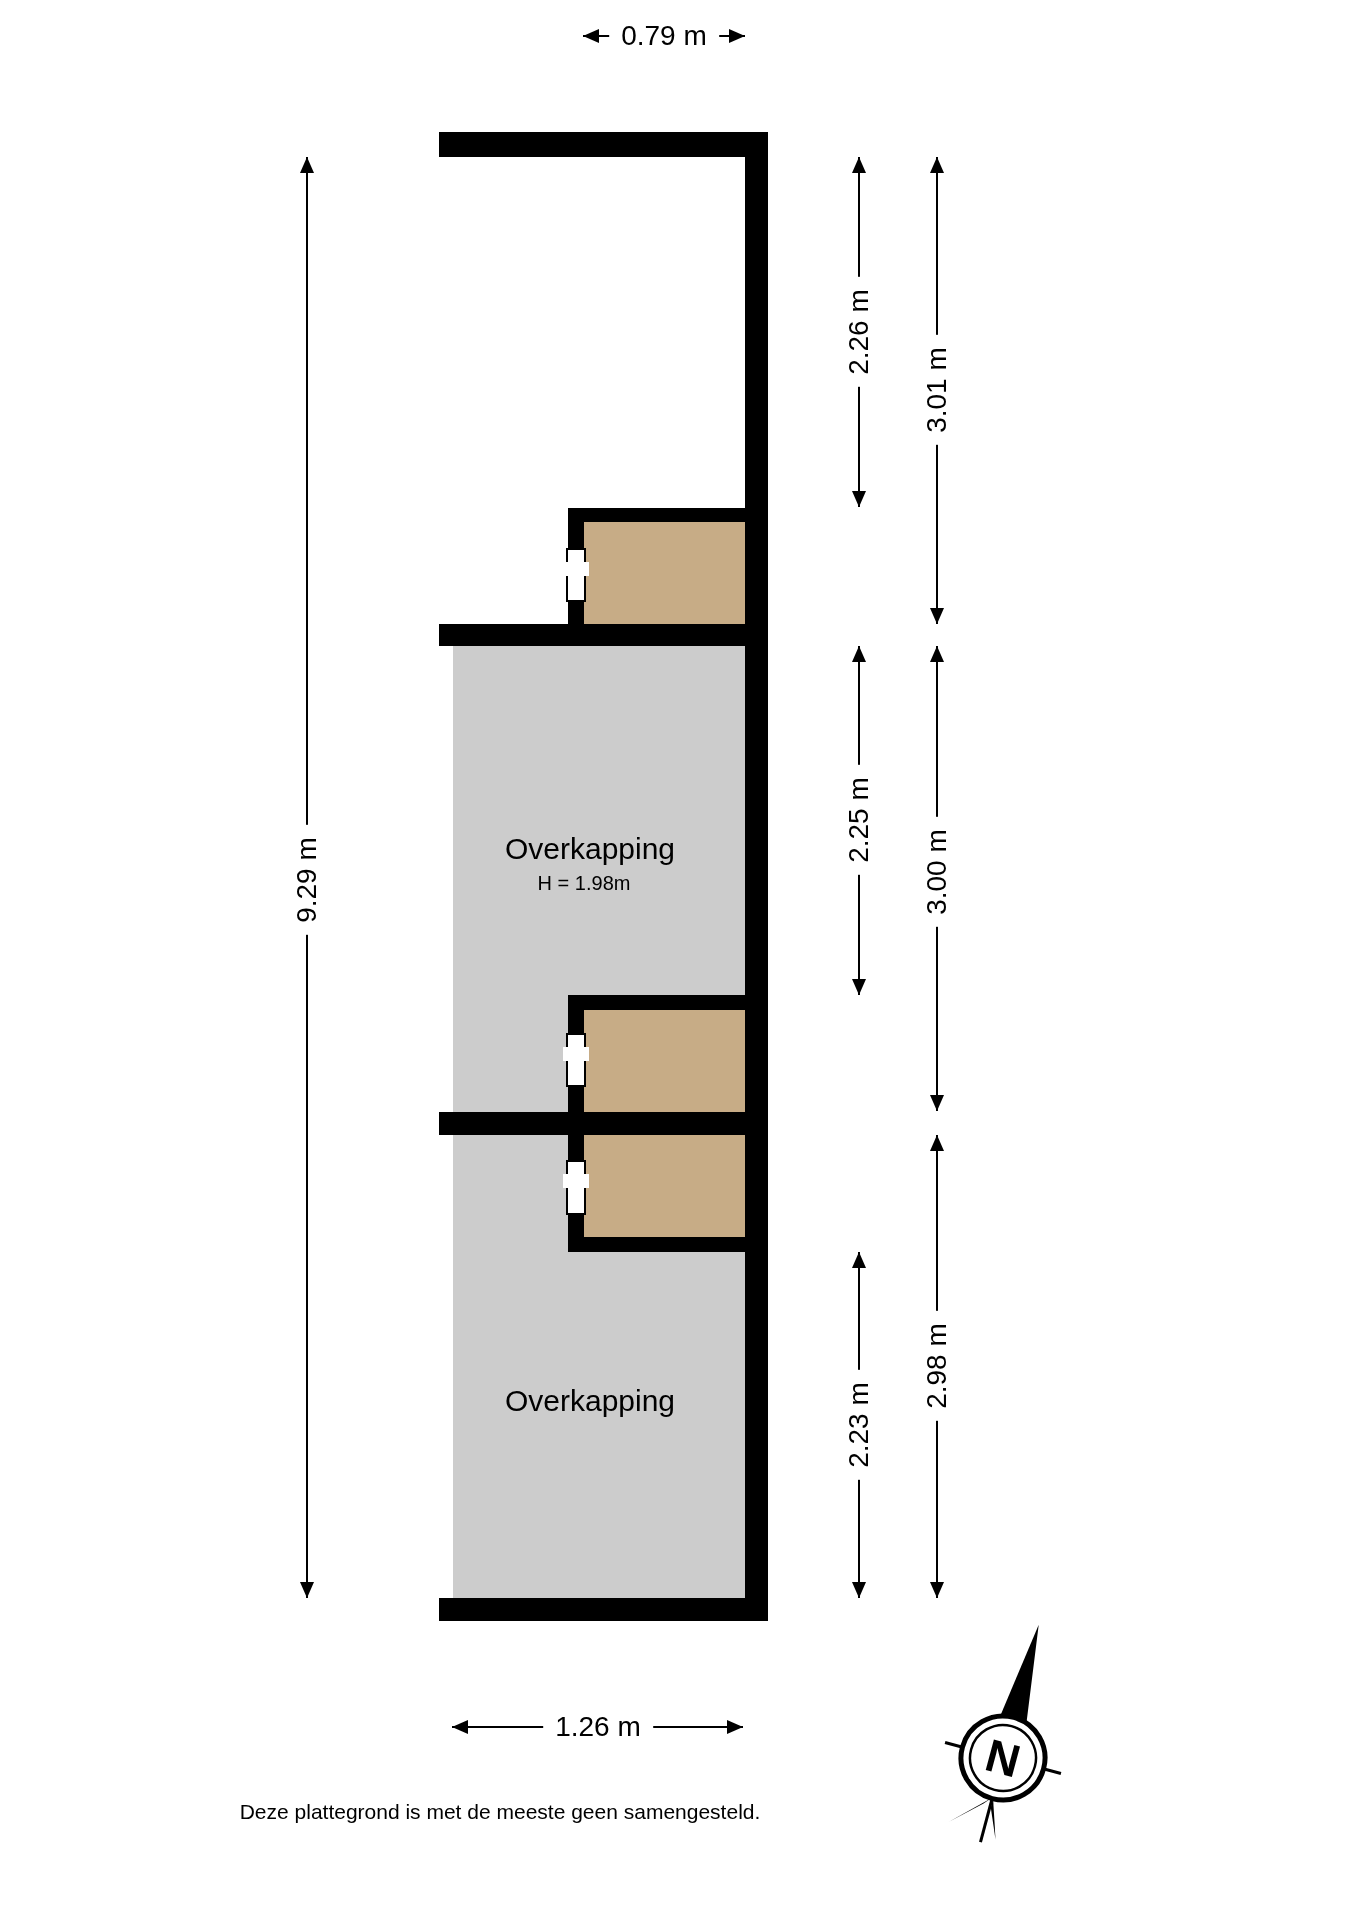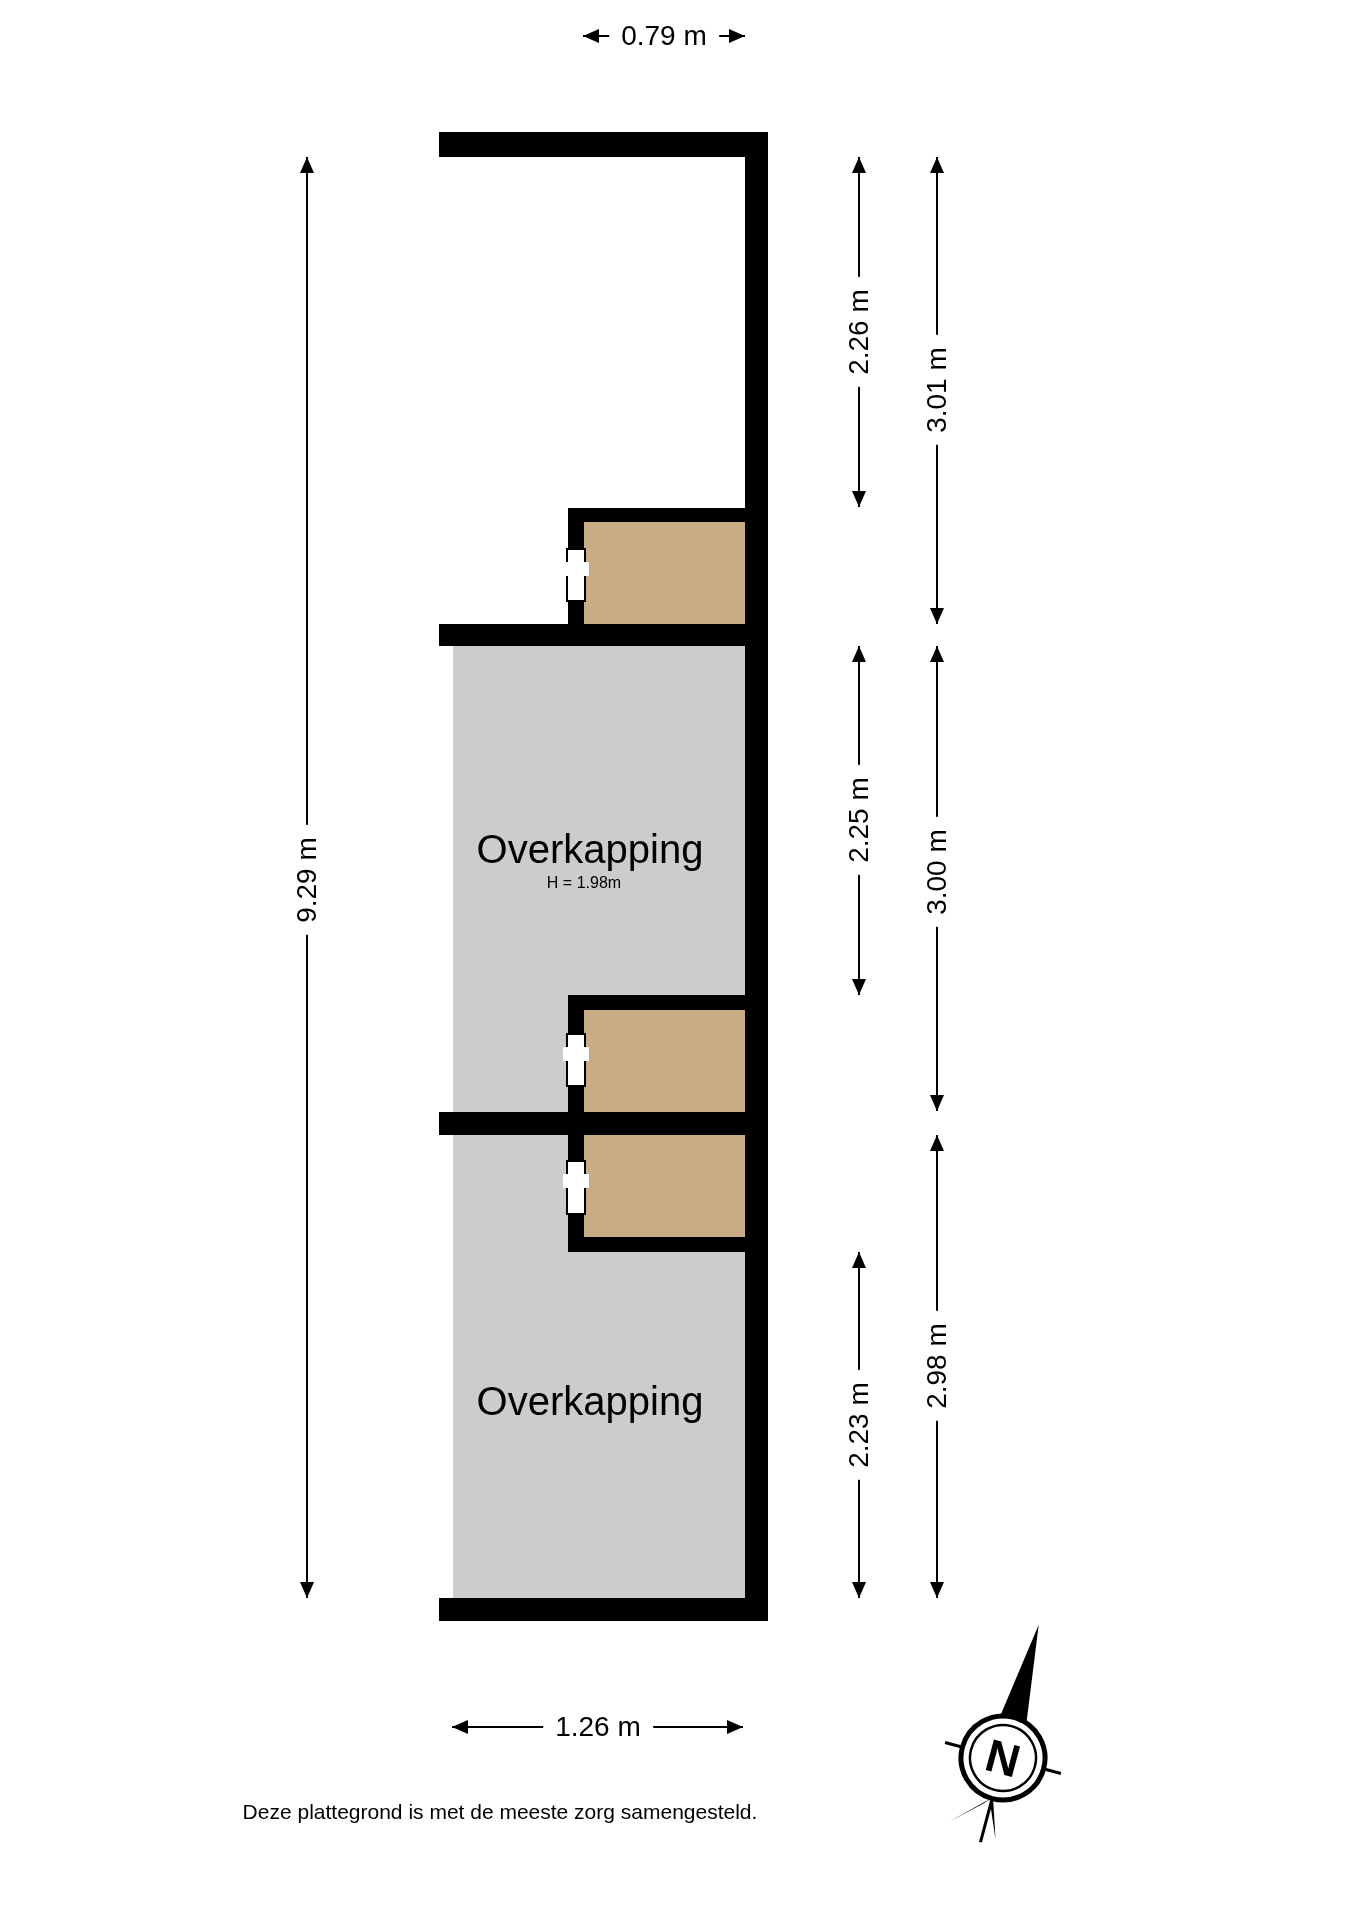--- a/index.html
+++ b/index.html
@@ -18,24 +18,24 @@
   .ar-up{border-left:7px solid transparent;border-right:7px solid transparent;border-bottom:16px solid #000;}
   .ar-down{border-left:7px solid transparent;border-right:7px solid transparent;border-top:16px solid #000;}
   .ar-left{border-top:7px solid transparent;border-bottom:7px solid transparent;border-right:16px solid #000;}
   .ar-right{border-top:7px solid transparent;border-bottom:7px solid transparent;border-left:16px solid #000;}
   .dlabel{
     position:absolute;font-size:28px;line-height:1.1;background:#fff;white-space:nowrap;
     transform:translate(-50%,-50%);padding:2px 12px;text-align:center;
   }
   .dlabel.vert{transform:translate(-50%,-50%) rotate(-90deg);}
   .room-label{
-    position:absolute;transform:translate(-50%,-50%);font-size:40px;
+    position:absolute;transform:translate(-50%,-50%);font-size:30px;
     white-space:nowrap;text-align:center;
   }
-  .room-sub{position:absolute;transform:translate(-50%,-50%);font-size:16px;white-space:nowrap;}
+  .room-sub{position:absolute;transform:translate(-50%,-50%);font-size:20px;white-space:nowrap;}
   .disclaimer{
     position:absolute;left:500px;top:1799px;transform:translateX(-50%);
     text-align:center;font-size:21px;line-height:25px;white-space:nowrap;
   }
   .compass{position:absolute;left:903px;top:1608px;width:200px;height:250px;}
 </style>
 </head>
 <body>
 
 <div id="canvas">
@@ -142,16 +142,16 @@
       <line x1="100" y1="150" x2="100" y2="237" stroke="#000" stroke-width="3"></line>
       <line x1="40" y1="150" x2="66" y2="150" stroke="#000" stroke-width="3"></line>
       <line x1="134" y1="150" x2="160" y2="150" stroke="#000" stroke-width="3"></line>
       <circle cx="100" cy="150" r="42" fill="#fff" stroke="#000" stroke-width="5"></circle>
       <circle cx="100" cy="150" r="33" fill="none" stroke="#000" stroke-width="2.5"></circle>
       <text x="100" y="166" text-anchor="middle" font-size="46" font-weight="bold" font-family="Liberation Sans, sans-serif" fill="#000">N</text>
     </g>
   </svg>
 
   <div class="disclaimer">
-    <div>Deze plattegrond is met de meeste zorg samengesteld.</div>
+    <div>Deze plattegrond is met de meeste geen samengesteld.</div>
   </div>
 
 </div>
 
 </body></html>

